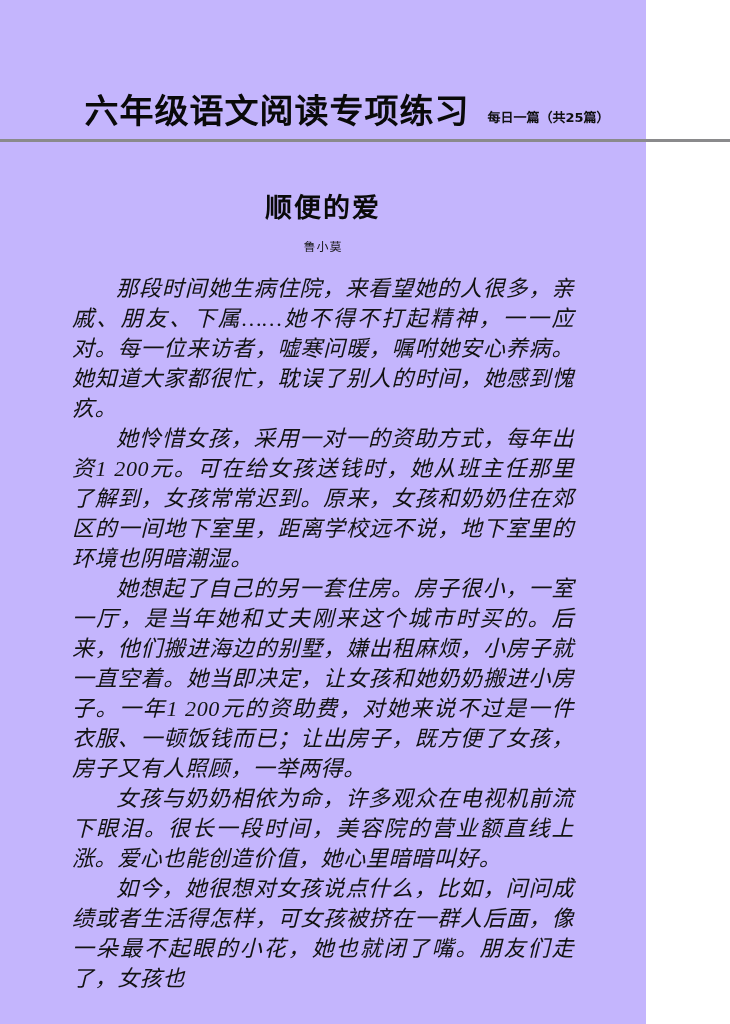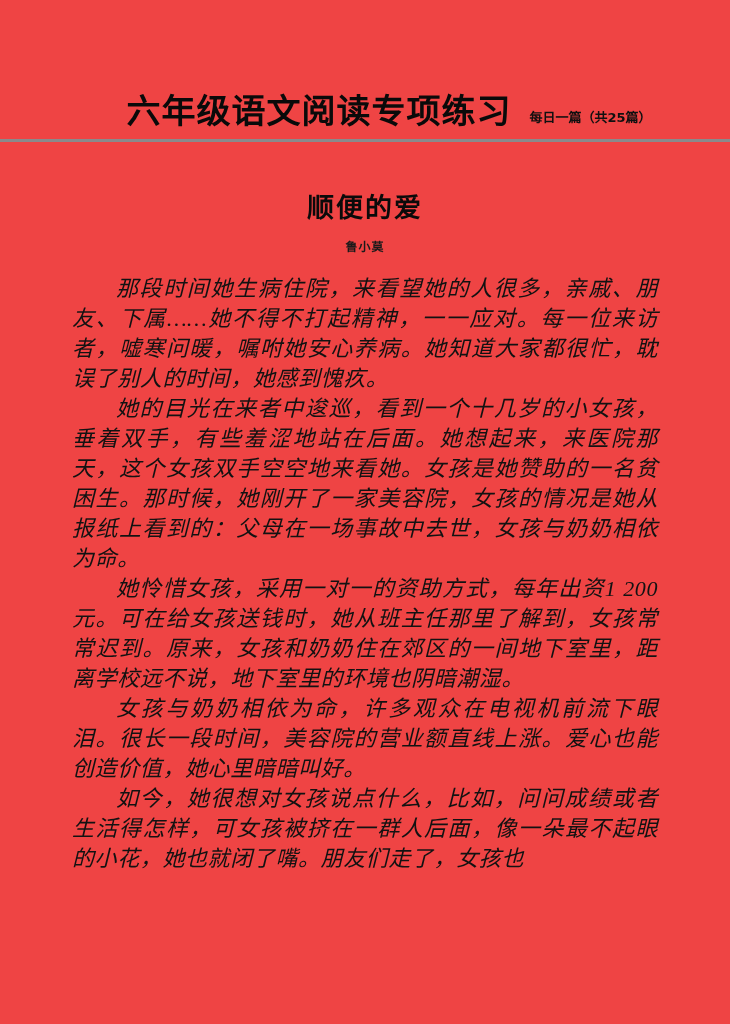--- a/index.html
+++ b/index.html
@@ -11,25 +11,25 @@
   body {
     width: 730px;
     height: 1024px;
     overflow: hidden;
     font-family: "Liberation Serif", "DejaVu Serif", serif;
     color: #111111;
     position: relative;
   }
 
   .page {
-    width: 730px;
+    width: 646px;
     height: 1024px;
     position: relative;
     box-sizing: border-box;
-    background: #ef4444;
+    background: #c4b5fd;
   }
 
   
   .masthead {
     position: relative;
     height: 140px;
     padding: 0;
   }
   .masthead-inner {
     position: absolute;
@@ -81,21 +81,21 @@
     font-weight: 700;
     font-size: 27px;
     letter-spacing: 2px;
     color: #0a0a0a;
     margin: 52px 0 0 0;
     line-height: 1.2;
   }
   .article-author {
     text-align: center;
     font-family: "DejaVu Sans", "Liberation Sans", sans-serif;
-    font-weight: 700;
+    font-weight: 400;
     font-size: 12px;
     letter-spacing: 1px;
     color: #1a1a1a;
     margin: 13px 0 0 0;
   }
 
   
   .article-body {
     margin-top: 20px;
   }
@@ -128,20 +128,20 @@
   </div>
 
   <div class="article">
 
     <h1 class="article-title">顺便的爱</h1>
 
     <div class="article-author">鲁小莫</div>
 
     <div class="article-body">
       <p class="para">那段时间她生病住院，来看望她的人很多，亲戚、朋友、下属……她不得不打起精神，一一应对。每一位来访者，嘘寒问暖，嘱咐她安心养病。她知道大家都很忙，耽误了别人的时间，她感到愧疚。</p>
-      <p class="para">她的目光在来者中逡巡，看到一个十几岁的小女孩，垂着双手，有些羞涩地站在后面。她想起来，来医院那天，这个女孩双手空空地来看她。女孩是她赞助的一名贫困生。那时候，她刚开了一家美容院，女孩的情况是她从报纸上看到的：父母在一场事故中去世，女孩与奶奶相依为命。</p>
       <p class="para">她怜惜女孩，采用一对一的资助方式，每年出资1 200元。可在给女孩送钱时，她从班主任那里了解到，女孩常常迟到。原来，女孩和奶奶住在郊区的一间地下室里，距离学校远不说，地下室里的环境也阴暗潮湿。</p>
+      <p class="para">她想起了自己的另一套住房。房子很小，一室一厅，是当年她和丈夫刚来这个城市时买的。后来，他们搬进海边的别墅，嫌出租麻烦，小房子就一直空着。她当即决定，让女孩和她奶奶搬进小房子。一年1 200元的资助费，对她来说不过是一件衣服、一顿饭钱而已；让出房子，既方便了女孩，房子又有人照顾，一举两得。</p>
       <p class="para">女孩与奶奶相依为命，许多观众在电视机前流下眼泪。很长一段时间，美容院的营业额直线上涨。爱心也能创造价值，她心里暗暗叫好。</p>
       <p class="para">如今，她很想对女孩说点什么，比如，问问成绩或者生活得怎样，可女孩被挤在一群人后面，像一朵最不起眼的小花，她也就闭了嘴。朋友们走了，女孩也</p>
     </div>
 
   </div>
 </div>
 
 </body></html>

